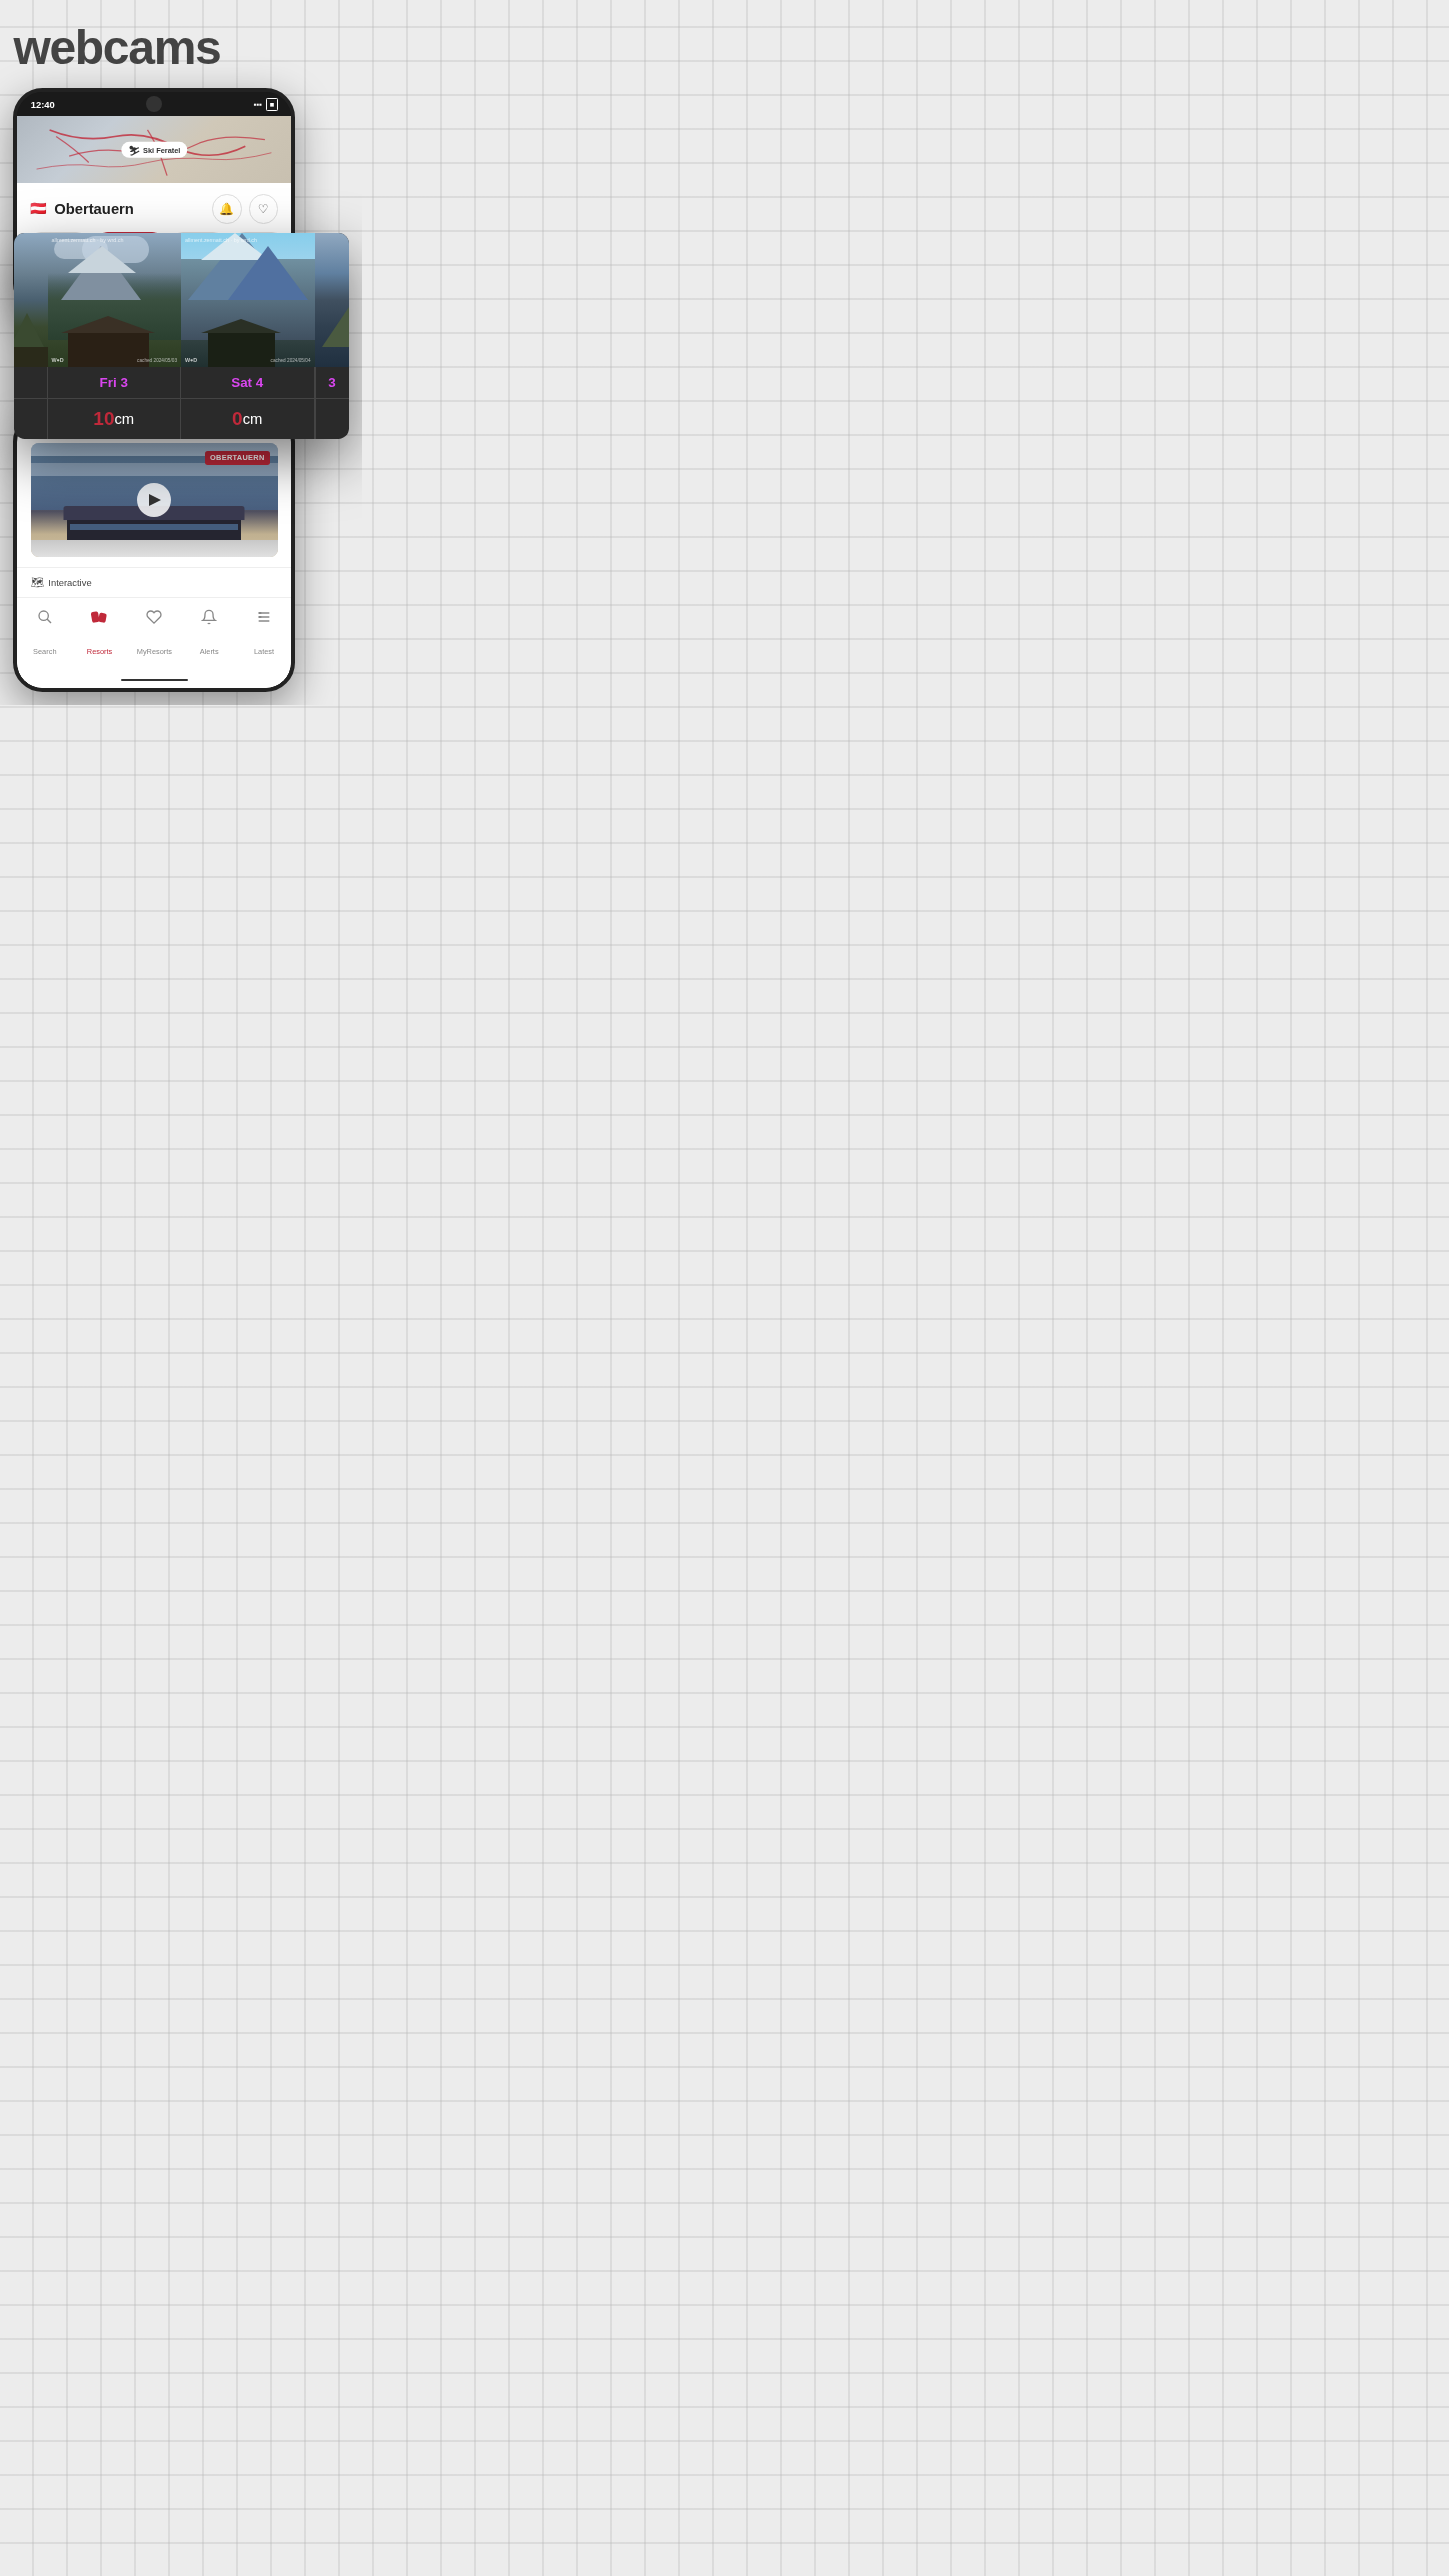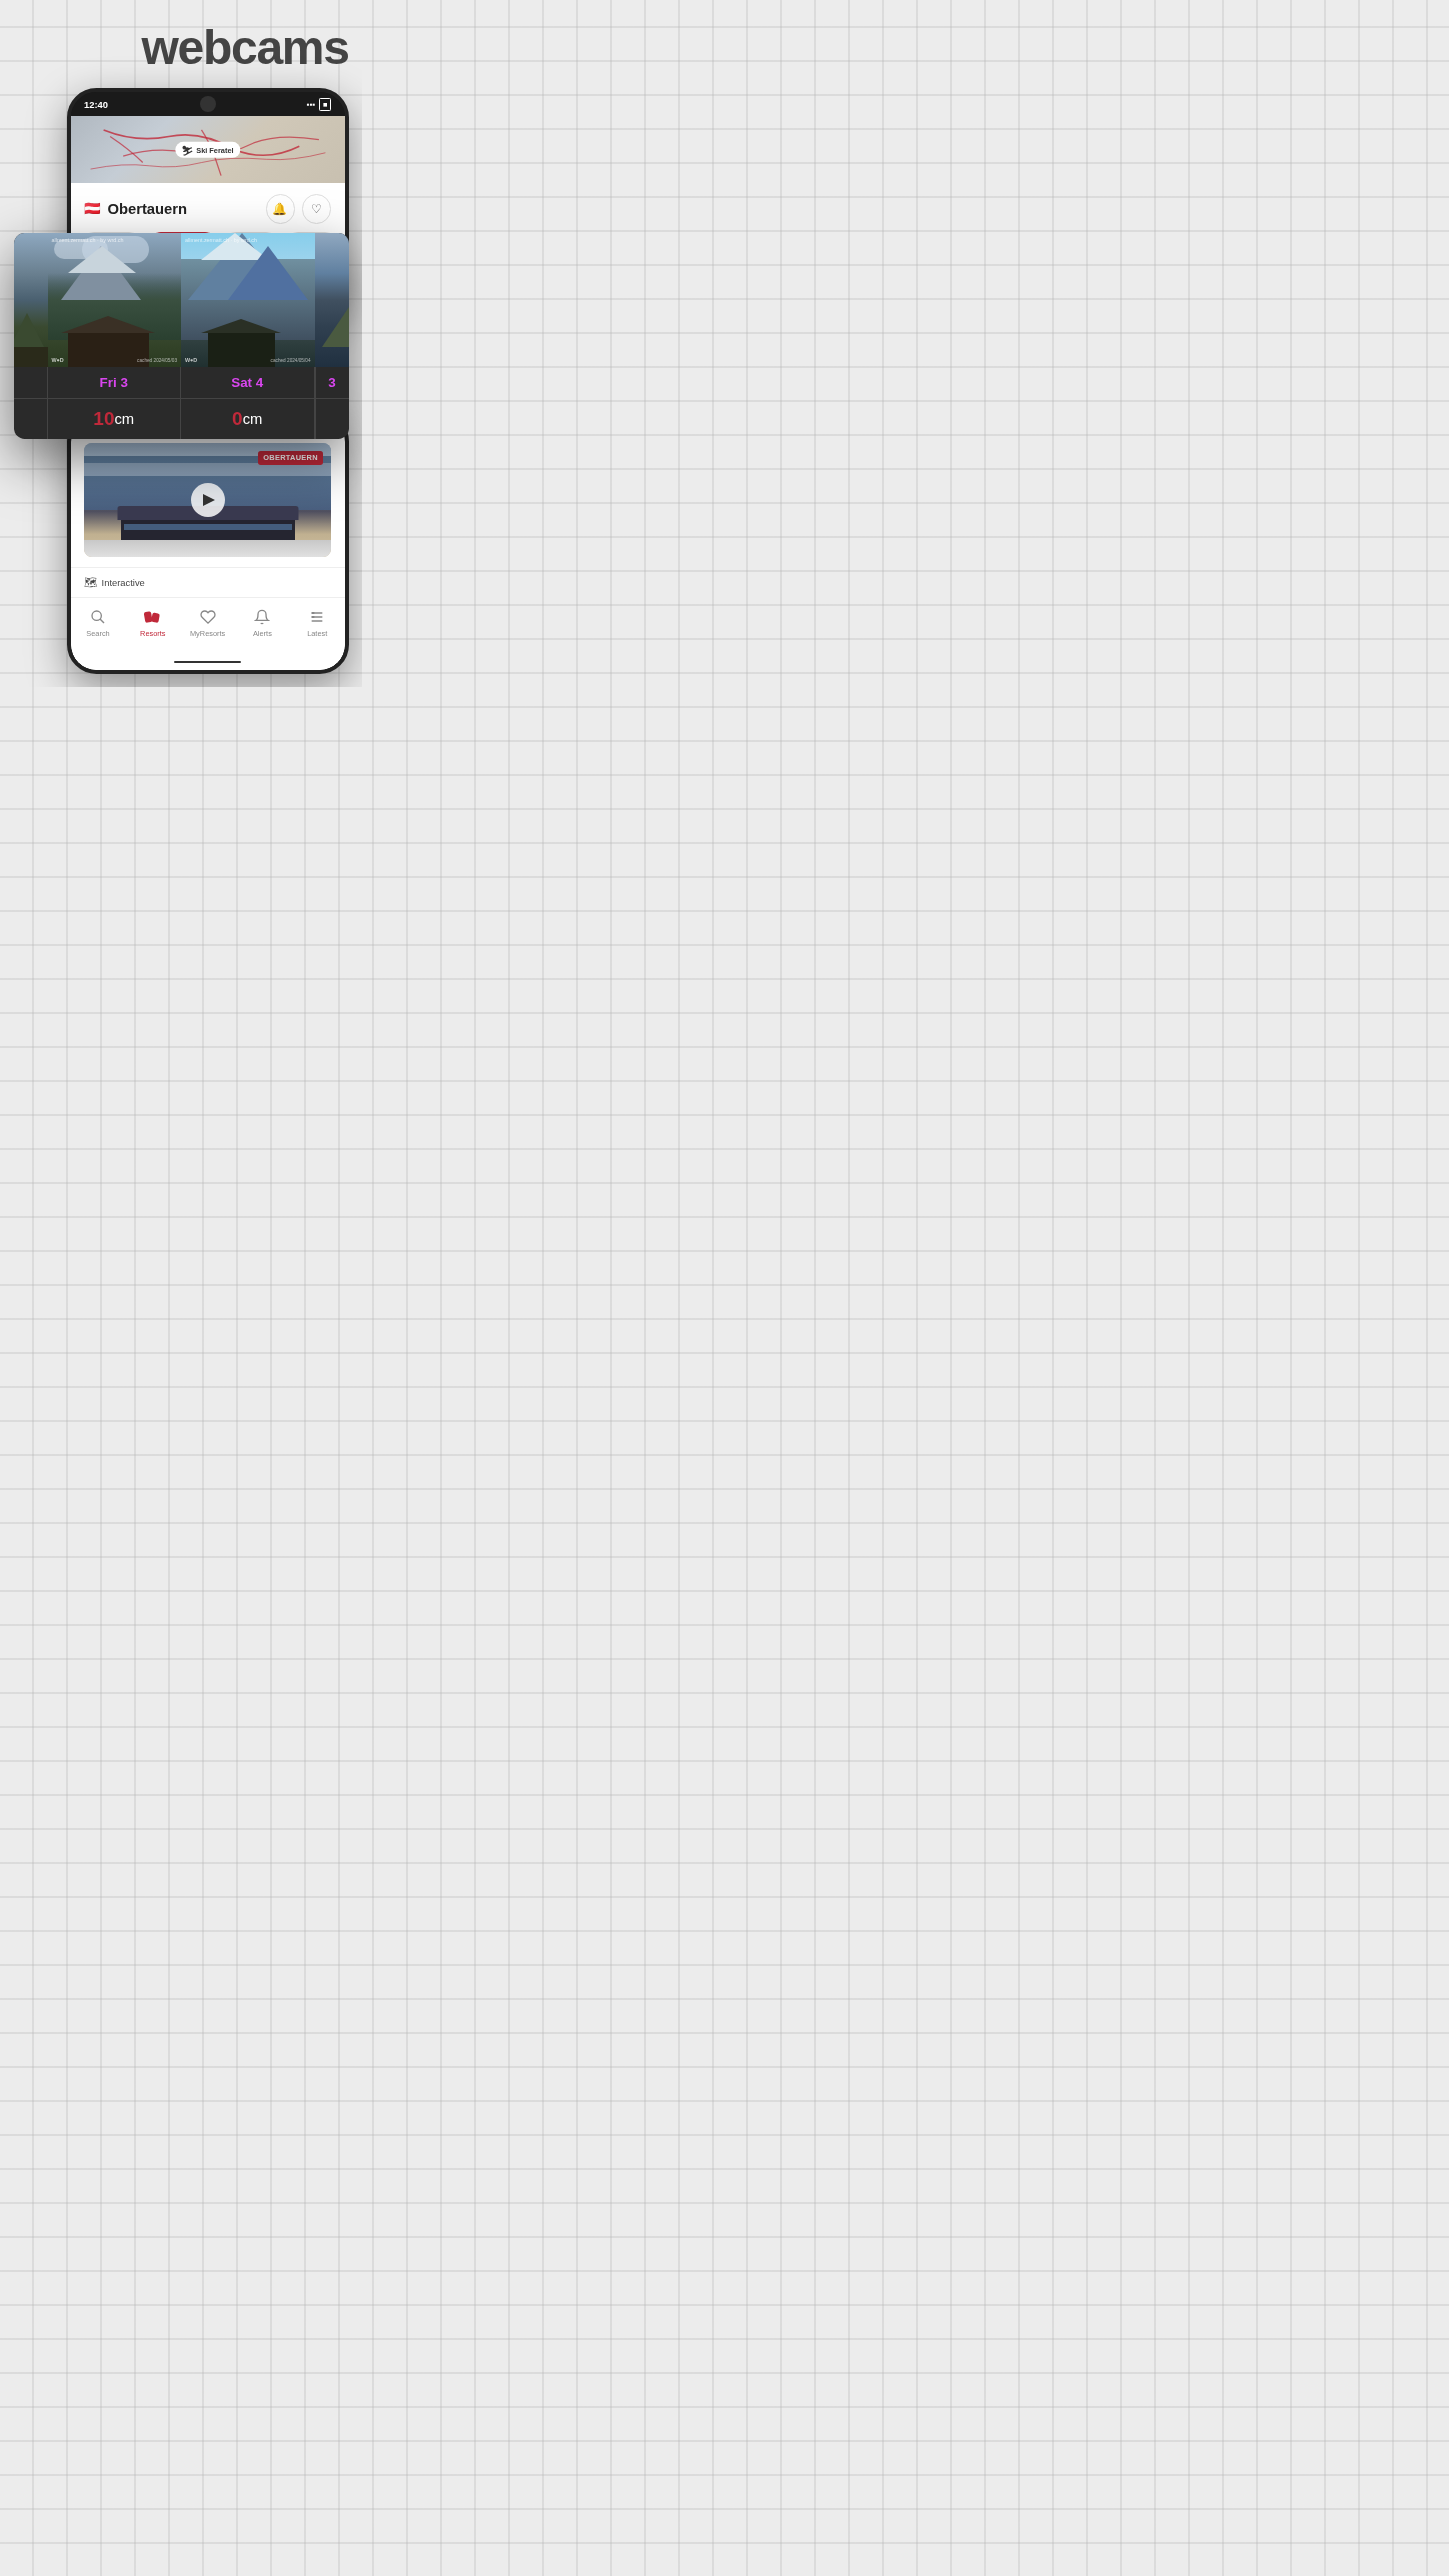--- a/index.html
+++ b/index.html
@@ -37,21 +37,21 @@
         rgba(180,180,180,0.3) 32px,
         rgba(180,180,180,0.3) 34px
       );
     }
 
     .page-wrapper {
       position: relative;
       z-index: 1;
       display: flex;
       flex-direction: column;
-      align-items: flex-end;
+      align-items: flex-start;
       padding: 20px 13.4px 13.4px;
     }
 
     
     .page-title {
       font-size: 48px;
       font-weight: 800;
       color: #444;
       letter-spacing: -1.3px;
       margin-bottom: 13.4px;
@@ -424,21 +424,21 @@
       border-top: 0.7px solid #eee;
       padding: 5.4px 0 10.7px;
       background: white;
     }
 
     .nav-item {
       flex: 1;
       display: flex;
       flex-direction: column;
       align-items: center;
-      gap: 1px;
+      gap: 19px;
       padding: 5.4px 0;
     }
 
     .nav-icon {
       font-size: 14.8px;
       color: #888;
     }
 
     .nav-icon.active {
       color: #c0293a;

